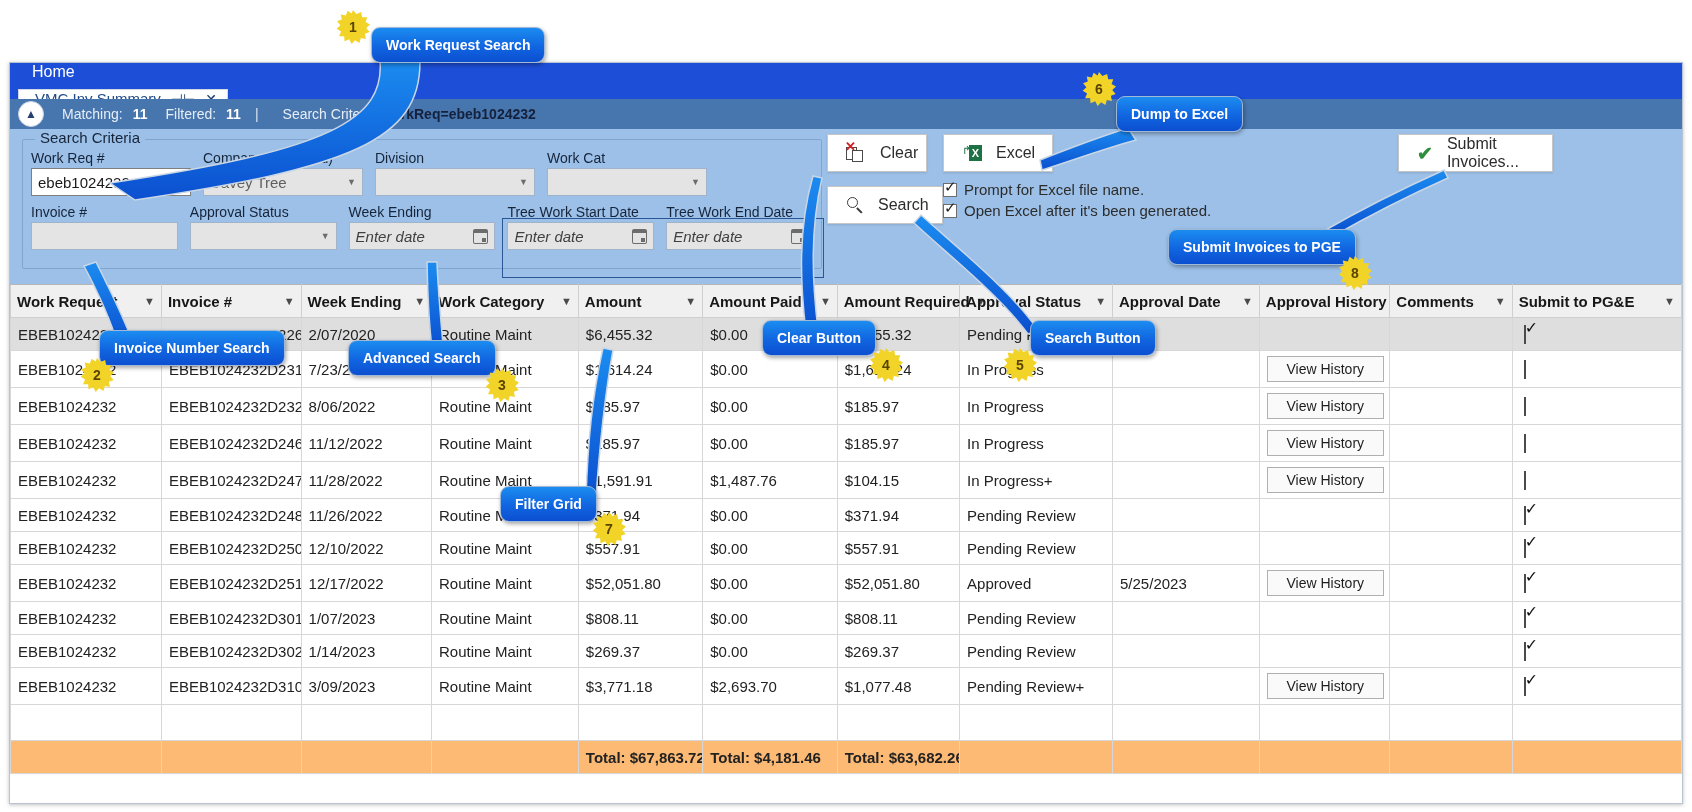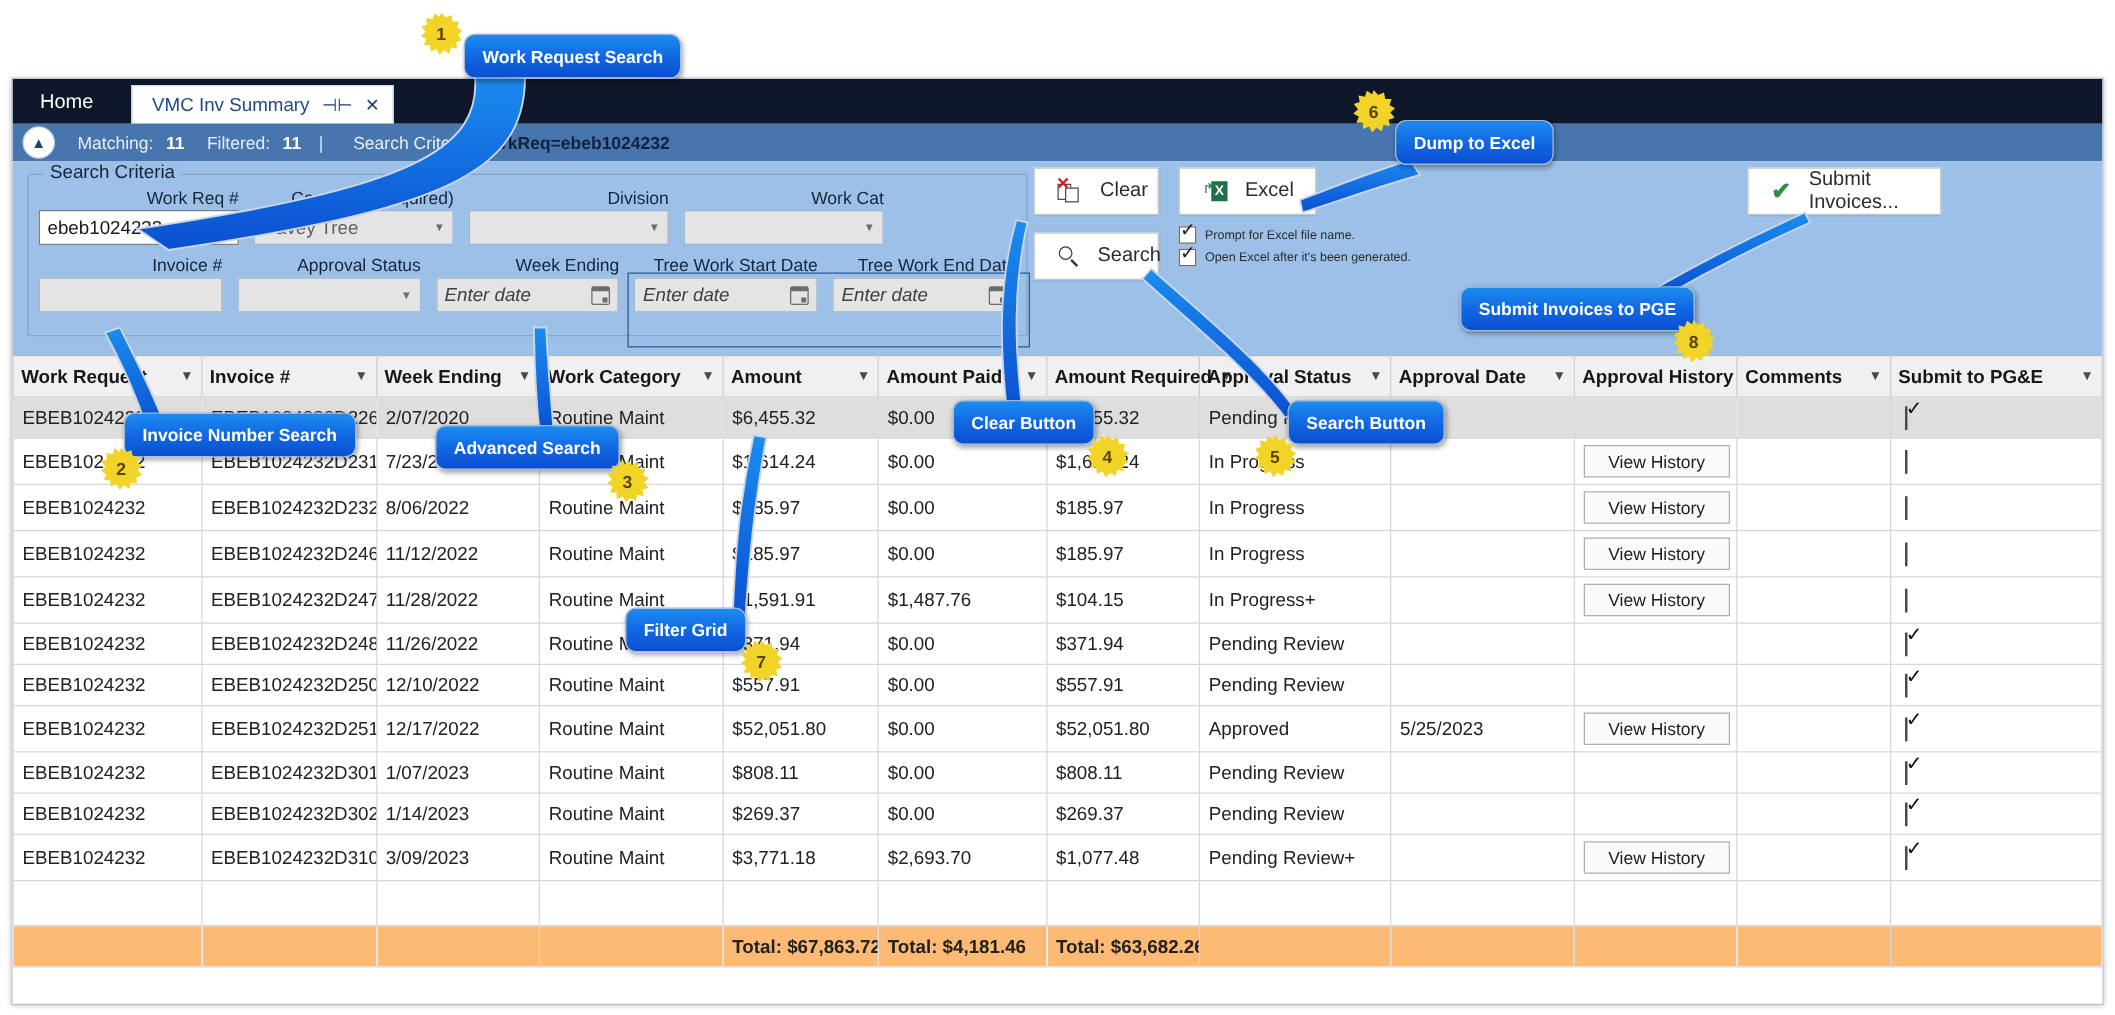--- a/index.html
+++ b/index.html
@@ -13,22 +13,22 @@
   }
   .app {
     position:absolute; left:9px; top:62px; width:1674px; height:742px;
     background:#ffffff;
     border:1px solid #b9c4d2;
     box-shadow:0 1px 4px rgba(0,0,0,.25);
     overflow:hidden;
   }
   
   .tabstrip {
-    height:36px; background:#0f172a; position:relative;
-    display:flex; align-items:flex-end;
+    height:36px; background:#1d4ed8; position:relative;
+    display:flex; align-items:flex-start;flex-direction:column;
   }
   .tab-home {
     color:#ffffff; font-size:16px; padding:0 22px 8px 22px;
   }
   .tab-active {
     background:#ffffff; color:#1f3f73; font-size:15px;
     height:31px; display:flex; align-items:center; gap:10px;
     padding:0 10px 0 16px; margin-left:8px;
     border:1px solid #cfd8e4; border-bottom:none;
   }
@@ -61,21 +61,20 @@
   .group-title {
     position:absolute; left:12px; top:-11px; background:#9cc0e8;
     padding:0 5px; font-size:15px; color:#16243a;
   }
   .fields { position:absolute; left:8px; top:10px; right:8px; }
   .frow { display:flex; gap:12px; }
   .fld { width:160px; }
   .fld label {
     display:block; font-size:14px; color:#16243a; margin-bottom:2px;
     white-space:nowrap;
-    text-align:right;
   }
   .inp {
     height:28px; width:100%; border:1px solid #9fb4cb; background:#e4e4e4;
     display:flex; align-items:center; padding:0 6px;
     font-size:15px; color:#5f5f5f;
   }
   .inp.white { background:#ffffff; color:#1a1a1a; border:1px solid #7f7f7f; }
   .inp .ph { color:#404040; font-style:italic; }
   .caret {
     margin-left:auto; color:#6c6c6c; font-size:9px;
@@ -94,24 +93,24 @@
   }
   
   .btn {
     background:#ffffff; border:1px solid #c6c6c6;
     display:flex; align-items:center; gap:14px;
     padding:0 18px; height:38px; font-size:16px; color:#2c2c2c;
     cursor:pointer; box-shadow:0 1px 2px rgba(0,0,0,.12);
   }
   #clear-btn { position:absolute; left:817px; top:5px; width:100px; }
   #excel-btn { position:absolute; left:933px; top:5px; width:110px; }
-  #search-btn { position:absolute; left:817px; top:57px; width:100px; }
+  #search-btn { position:absolute; left:817px; top:57px; width:116px; }
   #submit-btn { position:absolute; left:1388px; top:5px; width:155px; }
   .chk-opts {
-    position:absolute; left:933px; top:52px; font-size:10px; color:#2c2c2c;
+    position:absolute; left:933px; top:52px; font-size:15px; color:#2c2c2c;
   }
   .chkline { display:flex; align-items:center; gap:7px; margin-bottom:4px; }
   .cbox {
     width:14px; height:14px; border:1px solid #6d6d6d; background:#fff;
     position:relative; flex:0 0 auto;
   }
   .cbox.on:after {
     content:"✓"; position:absolute; left:0px; top:-5px;
     font-size:15px; color:#1d1d1d; line-height:1;
   }

